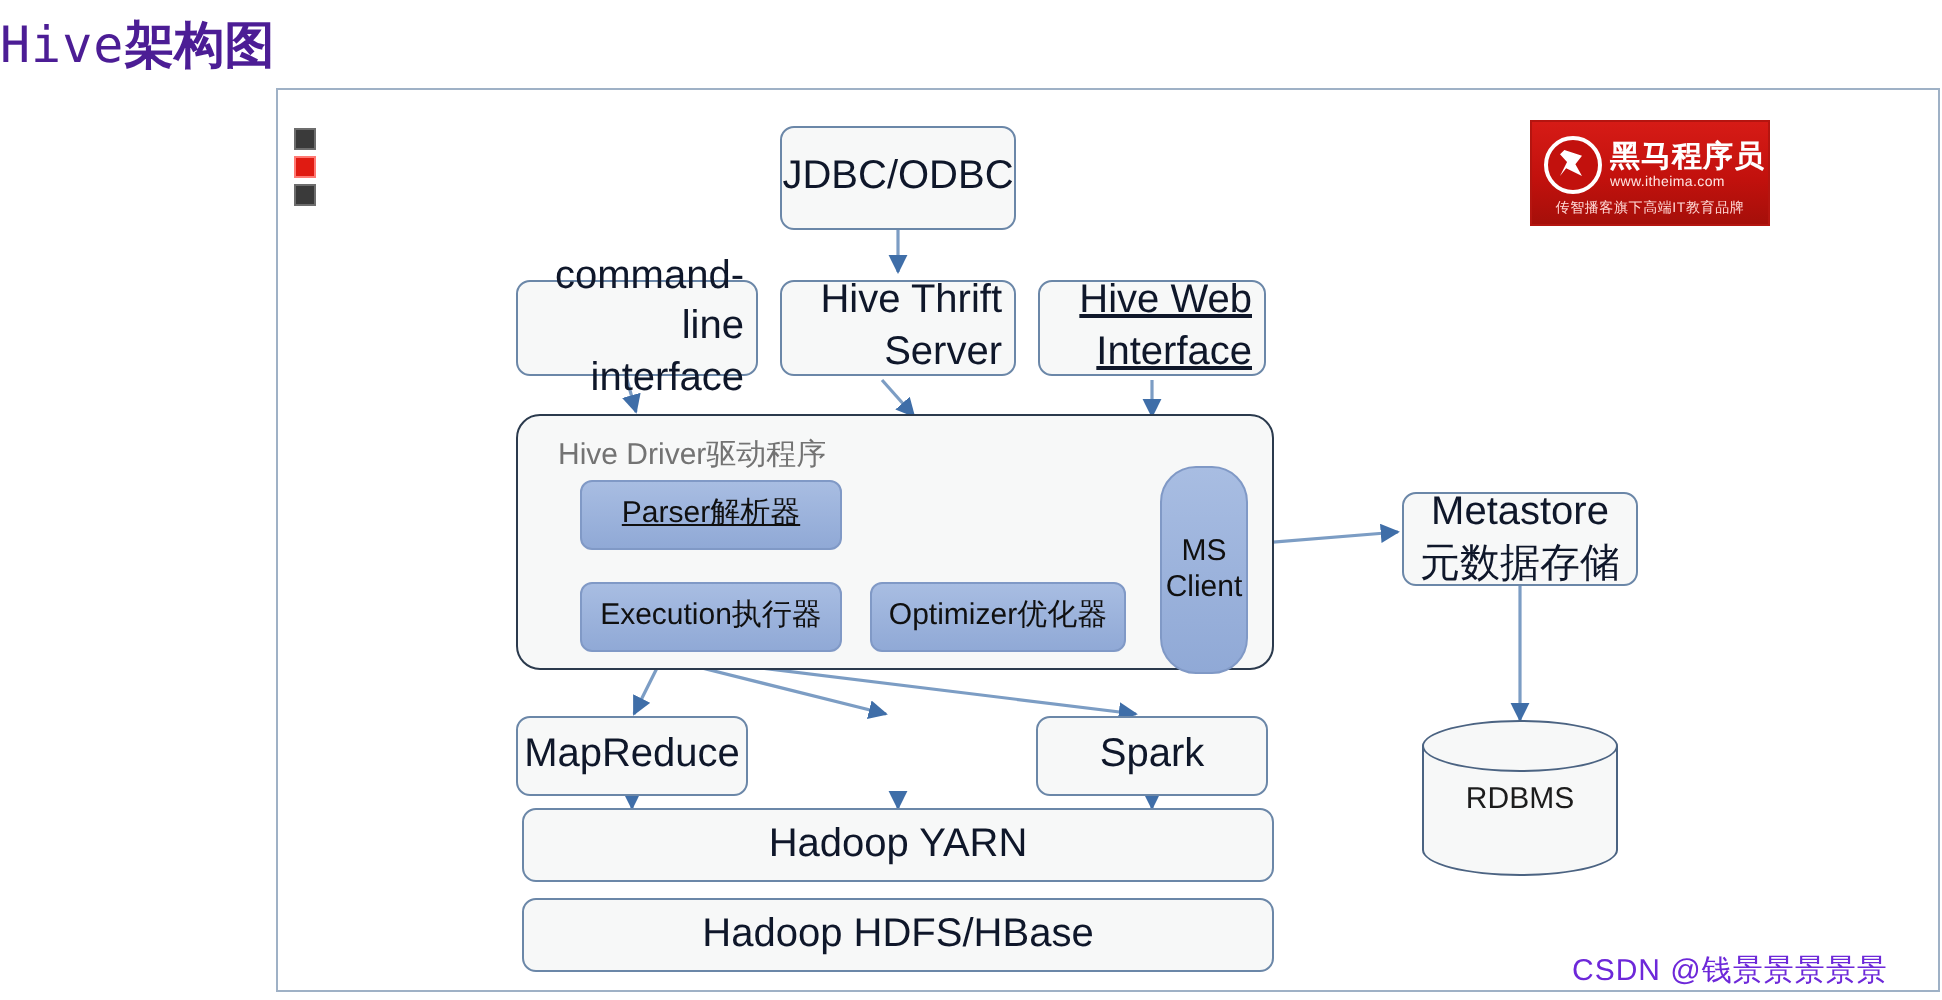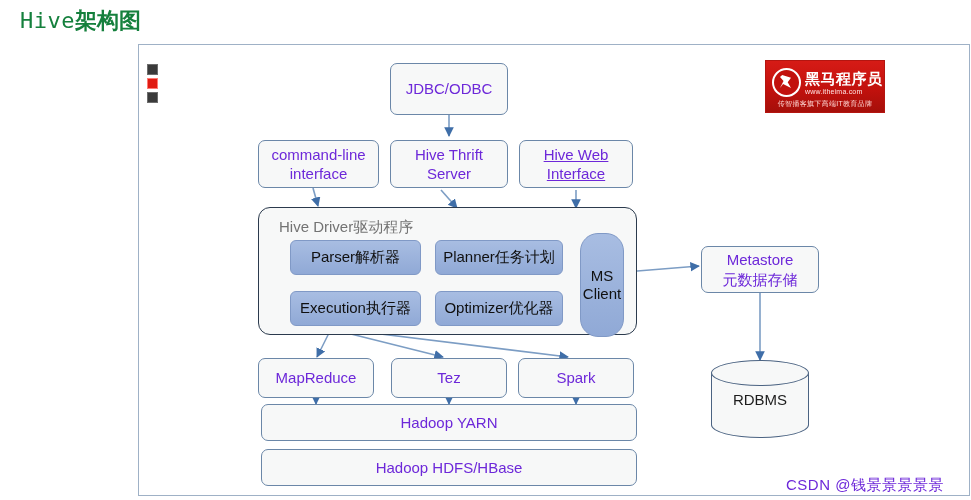--- a/index.html
+++ b/index.html
@@ -6,22 +6,22 @@
   body{
     width:971px;height:500px;
     background:#ffffff;
     font-family:"Liberation Sans","DejaVu Sans",sans-serif;
     overflow:hidden;position:relative;
   }
   #stage{position:absolute;left:0;top:0;width:971px;height:500px;}
 
   
   .title{
-    position:absolute;left:20px;top:6px;
-    font-size:22px;color:#15803d;white-space:nowrap;
+    position:absolute;left:0;top:6px;
+    font-size:25px;color:#4c1d95;white-space:nowrap;
   }
   .title .mono{font-family:"DejaVu Sans Mono","Liberation Mono",monospace;letter-spacing:.5px;}
   .title .cjk{font-weight:bold;font-family:"DejaVu Sans","Liberation Sans",sans-serif;}
 
   
   .frame{
     position:absolute;left:138px;top:44px;
     width:832px;height:452px;
     background:#ffffff;
     border:1px solid #9fb1c6;
@@ -64,22 +64,22 @@
     font-size:7px;color:#ffd9d6;letter-spacing:.3px;
   }
 
   
   .node{
     position:absolute;box-sizing:border-box;
     background:#f7f8f8;
     border:1px solid #6b87a8;
     border-radius:7px;
     display:flex;align-items:center;justify-content:center;
-    text-align:center;
-    font-size:15px;color:#6d28d9;
+    text-align:right;
+    font-size:20px;color:#0f172a;
     line-height:1.28;
     padding:0 6px;
   }
 
   
   .driver{
     position:absolute;box-sizing:border-box;
     background:#f7f8f8;
     border:1.4px solid #2b3a4d;
     border-radius:12px;
@@ -202,23 +202,22 @@
   <div class="node" style="left:258px;top:140px;width:121px;height:48px;">command-line interface</div>
 
   <div class="node" style="left:390px;top:140px;width:118px;height:48px;">Hive Thrift Server</div>
 
   <div class="node" style="left:519px;top:140px;width:114px;height:48px;text-decoration:underline;">Hive Web Interface</div>
 
   <div class="driver" style="left:258px;top:207px;width:379px;height:128px;">
     <div class="driver-label">Hive Driver驱动程序</div>
   </div>
 
-  <div class="bluebox" style="left:290px;top:240px;width:131px;height:35px;">Parser解析器</div>
-
-  <div class="bluebox" style="left:435px;top:240px;width:128px;height:35px;">Planner任务计划</div>
+  <div class="bluebox" style="left:290px;top:240px;width:131px;height:35px;text-decoration:underline;">Parser解析器</div>
+
 
   <div class="bluebox" style="left:290px;top:291px;width:131px;height:35px;">Execution执行器</div>
 
   <div class="bluebox" style="left:435px;top:291px;width:128px;height:35px;">Optimizer优化器</div>
 
   <div class="bluebox" style="left:580px;top:233px;width:44px;height:104px;border-radius:18px;">
     <span>MS Client</span>
   </div>
 
   <div class="node" style="left:701px;top:246px;width:118px;height:47px;flex-direction:column;">
@@ -228,21 +227,20 @@
 
   <div class="cyl" style="left:711px;top:360px;width:98px;height:78px;">
     <div class="cyl-bottom"></div>
     <div class="cyl-body"></div>
     <div class="cyl-top"></div>
     <div class="cyl-label">RDBMS</div>
   </div>
 
   <div class="node" style="left:258px;top:358px;width:116px;height:40px;">MapReduce</div>
 
-  <div class="node" style="left:391px;top:358px;width:116px;height:40px;">Tez</div>
 
   <div class="node" style="left:518px;top:358px;width:116px;height:40px;">Spark</div>
 
   <div class="node" style="left:261px;top:449px;width:376px;height:37px;">Hadoop HDFS/HBase</div>
 
   <div class="node" style="left:261px;top:404px;width:376px;height:37px;">Hadoop YARN</div>
 
   <div class="watermark">CSDN @钱景景景景景</div>
 
 </div>

